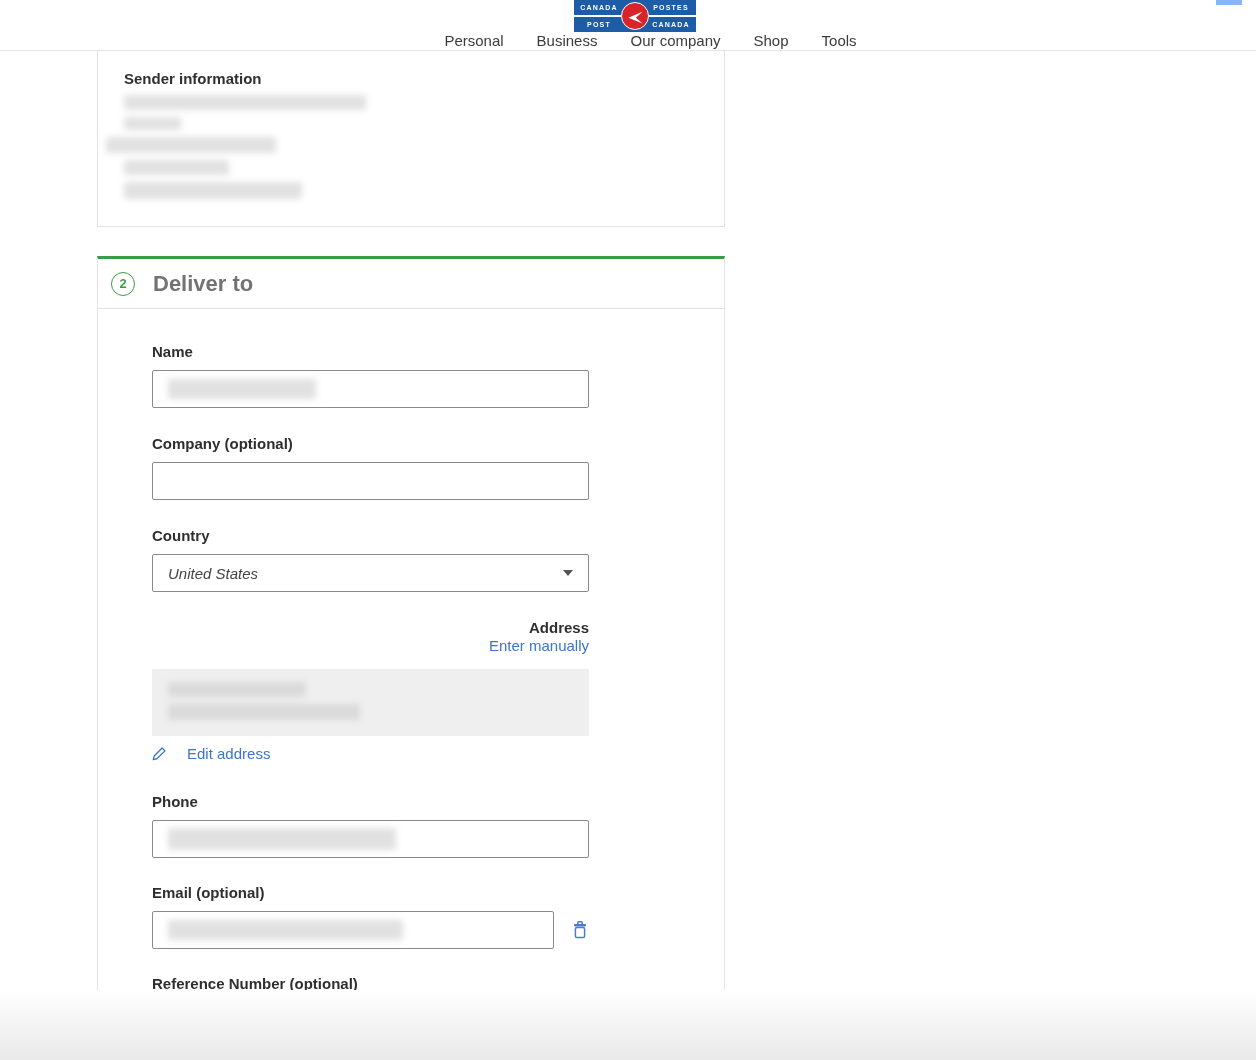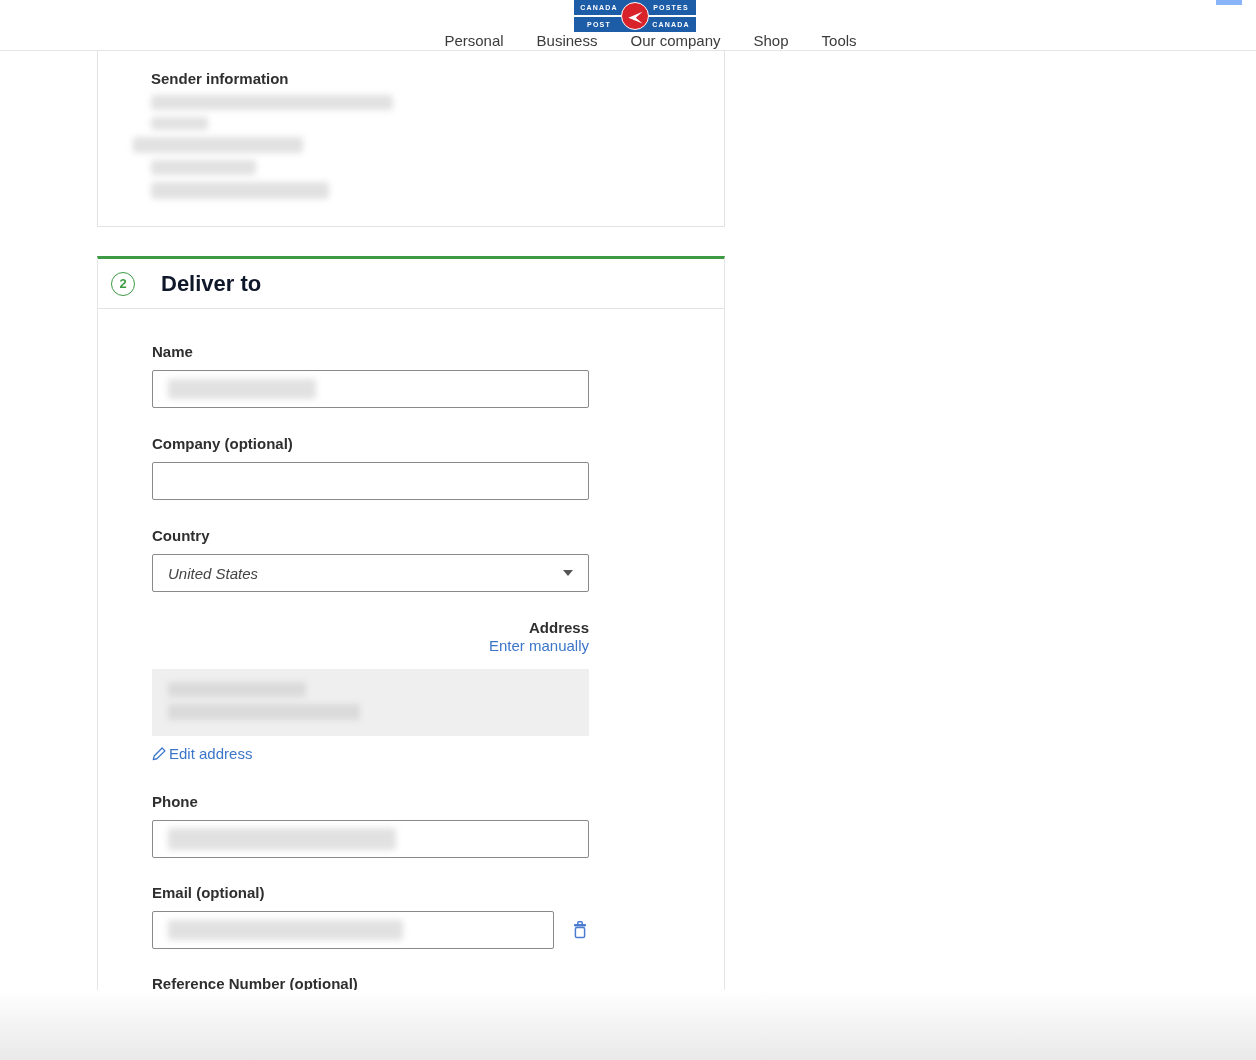--- a/index.html
+++ b/index.html
@@ -34,57 +34,57 @@
   .header-vdivider { width:1px; height:42px; background:#dcdcdc; }
   .search-label { font-size:15px; color:#3b3b3b; margin-left:24px; cursor:pointer; }
   .search-btn { margin-left:31px; margin-right:26px; display:flex; align-items:center; cursor:pointer; }
   .top-right-accent { position:absolute; left:1216px; top:0; width:26px; height:5px; background:#8ab4f8; }
 
   
   .content { position:relative; }
   .card { margin-left:97px; width:628px; background:#fff; }
   .sender-card {
     border:1px solid #e2e2e2; border-top:none; height:176px;
-    padding:19px 0 0 53px;
+    padding:19px 0 0 26px;
   }
   .card-title { font-size:15px; font-weight:bold; color:#2f2f2f; }
   .redact { background:#c9c9c9; opacity:.55; filter:blur(3px); border-radius:2px; }
   .sender-lines { margin-top:8px; }
   .sender-lines .redact { margin-bottom:7px; }
 
   .deliver-card {
     margin-top:29px; border:1px solid #e5e5e5; border-top:3px solid #3e9a44;
   }
   .deliver-header {
     display:flex; align-items:center; height:50px; padding-left:13px;
     border-bottom:1px solid #e3e3e3;
   }
   .step-circle {
     width:24px; height:24px; border-radius:50%; border:1.5px solid #3e9a44;
     color:#3e9a44; font-size:13px; font-weight:bold;
     display:flex; align-items:center; justify-content:center;
   }
-  .deliver-title { margin-left:26px; font-size:22px; color:#0f172a; }
+  .deliver-title { margin-left:18px; font-size:22px; color:#737373; }
 
   .form { padding:34px 0 30px 54px; }
   .field { margin-bottom:27px; width:437px; }
   .field-label { display:block; font-size:15px; font-weight:bold; color:#2f2f2f; line-height:18px; margin-bottom:9px; }
   .text-input {
     width:437px; height:38px; border:1px solid #8a8a8a; border-radius:2px;
     background:#fff; display:flex; align-items:center; padding:0 15px;
     font-size:15px; color:#444;
   }
   .select-input { justify-content:space-between; cursor:pointer;font-style:italic; }
   .caret { width:0; height:0; border-left:5px solid transparent; border-right:5px solid transparent; border-top:6px solid #555; }
 
   .label-row { display:flex; justify-content:flex-end; align-items:flex-end; margin-bottom:15px; width:437px;flex-direction:column; }
   .link { font-size:15px; color:#3b76c9; cursor:pointer; text-decoration:none; }
   .address-box { width:437px; height:67px; background:#efefef; border-radius:1px; padding:13px 16px 0 16px; }
   .address-box .redact { margin-bottom:7px; }
-  .edit-address { display:inline-flex; align-items:center; gap:2px; margin-top:9px; }
+  .edit-address { display:inline-flex; align-items:center; gap:20px; margin-top:9px; }
 
   .input-row { display:flex; align-items:center; }
   .trash-btn { margin-left:17px; display:flex; align-items:center; cursor:pointer; }
   .scroll-top-btn {
     margin-left:11px; width:38px; height:42px; background:#f1f1f1; border:none;
     display:flex; align-items:center; justify-content:center; cursor:pointer;
   }
 
   .footer-fade {
     position:absolute; left:0; top:990px; width:1256px; height:70px; z-index:5;

